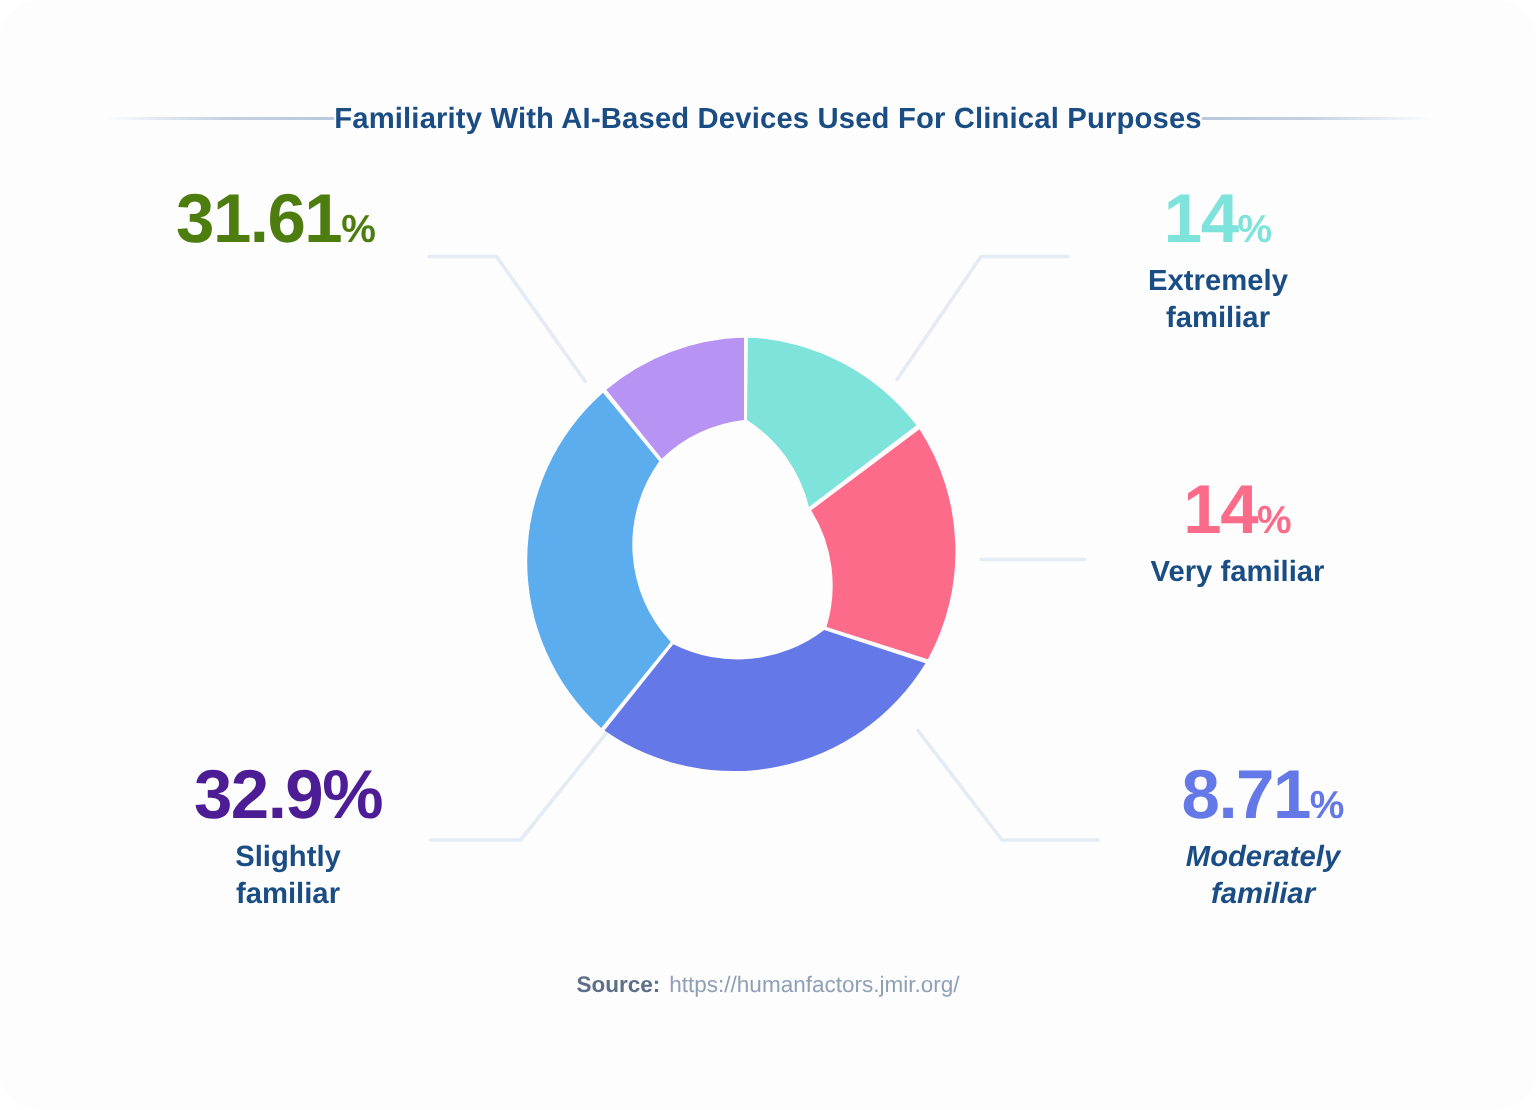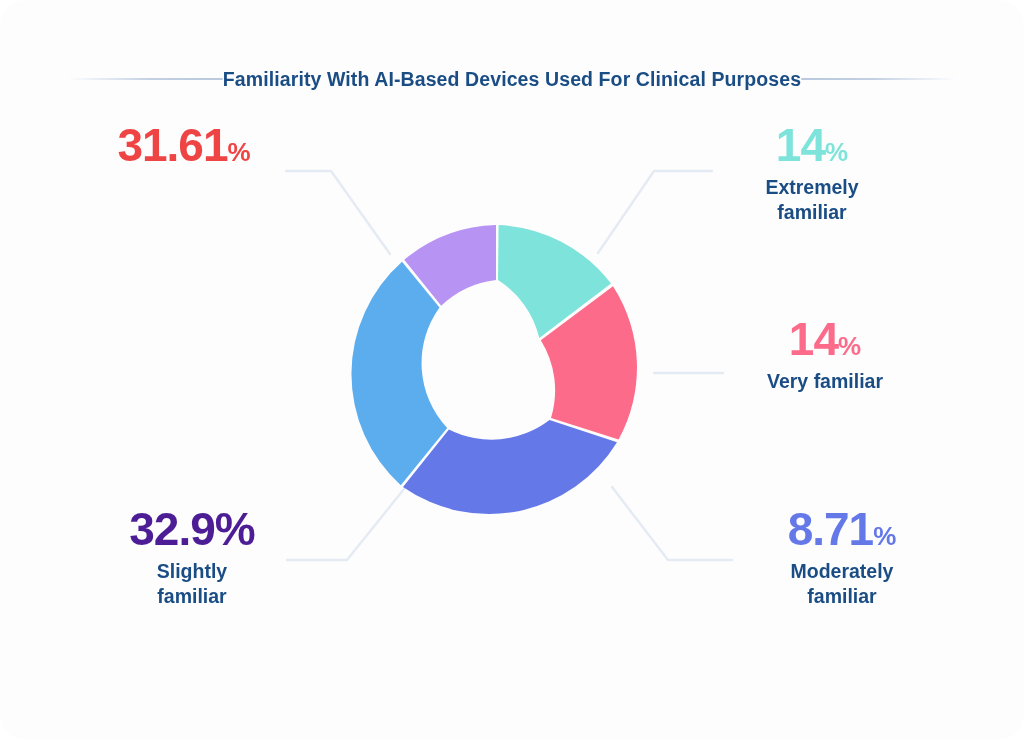--- a/index.html
+++ b/index.html
@@ -96,21 +96,21 @@
         <path fill="#6478E8" d="M 271.0 217.2 A 150 150 0 0 1 57.0 262.0 L 102.9 204.5 A 95 95 0 0 0 203.5 195.0 Z"></path>
 
         <path fill="#5CADEE" d="M 54.8 260.3 A 150 150 0 0 1 56.0 36.8 L 93.5 82.5 A 95 95 0 0 0 101.2 203.0 Z"></path>
 
         <path fill="#B793F3" d="M 58.2 34.8 A 150 150 0 0 1 150.0 0 L 150.0 55.0 A 95 95 0 0 0 95.2 80.8 Z"></path>
       </g>
     </svg>
   </div>
 
   <div class="label" id="label-not-familiar">
-    <span class="pct" style="color:#ef4444;">
+    <span class="pct" style="color:#4d7c0f;">
       <span>31.61</span><span class="sym">%</span>
     </span>
   </div>
 
   <div class="label" id="label-extremely">
     <span class="pct" style="color:#7EE3DA;">
       <span>14</span><span class="sym">%</span>
     </span>
     <span class="lname" style="white-space:pre-line;">Extremely
 familiar</span>
@@ -120,26 +120,29 @@
     <span class="pct" style="color:#FC6C8A;">
       <span>14</span><span class="sym">%</span>
     </span>
     <span class="lname" style="white-space:pre-line;">Very familiar</span>
   </div>
 
   <div class="label" id="label-moderately">
     <span class="pct" style="color:#6478E8;">
       <span>8.71</span><span class="sym">%</span>
     </span>
-    <span class="lname" style="white-space:pre-line;">Moderately
+    <span class="lname" style="white-space:pre-line;font-style:italic;">Moderately
 familiar</span>
   </div>
 
   <div class="label" id="label-slightly">
     <span class="pct same" style="color:#4c1d95;">
       <span>32.9</span><span class="sym">%</span>
     </span>
     <span class="lname" style="white-space:pre-line;">Slightly
 familiar</span>
   </div>
 
+  <div id="source">
+    <span id="source-label">Source:</span><span id="source-url">https://humanfactors.jmir.org/</span>
+  </div>
 
 </div>
 
 </body></html>

